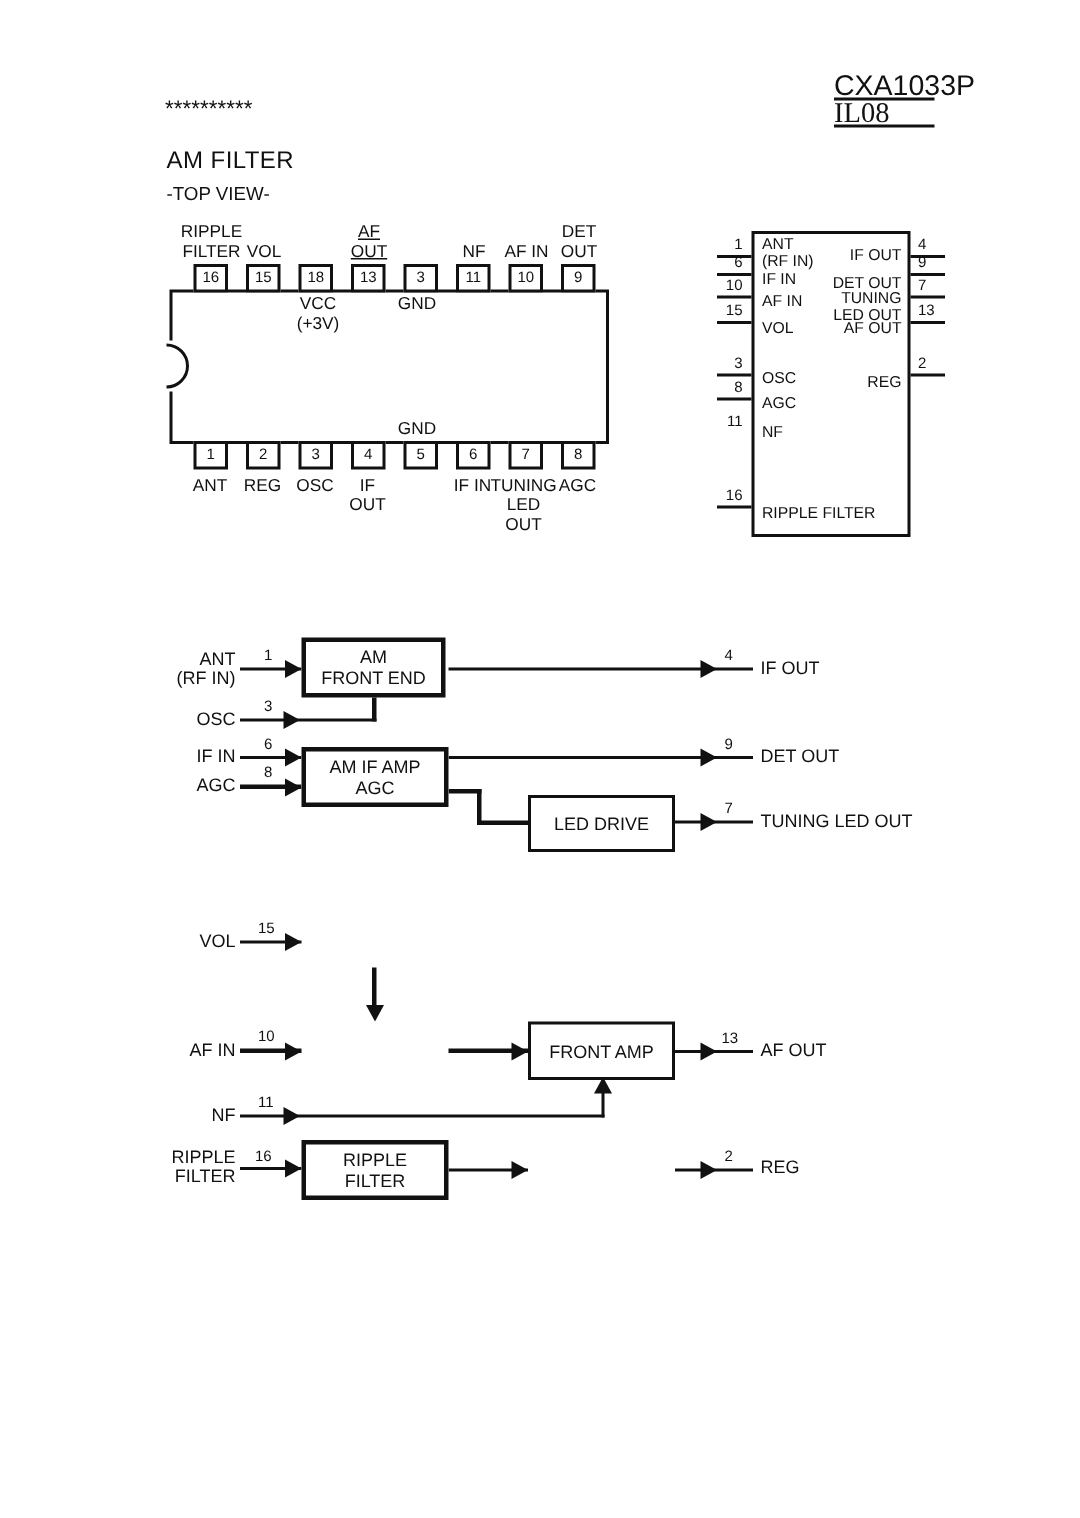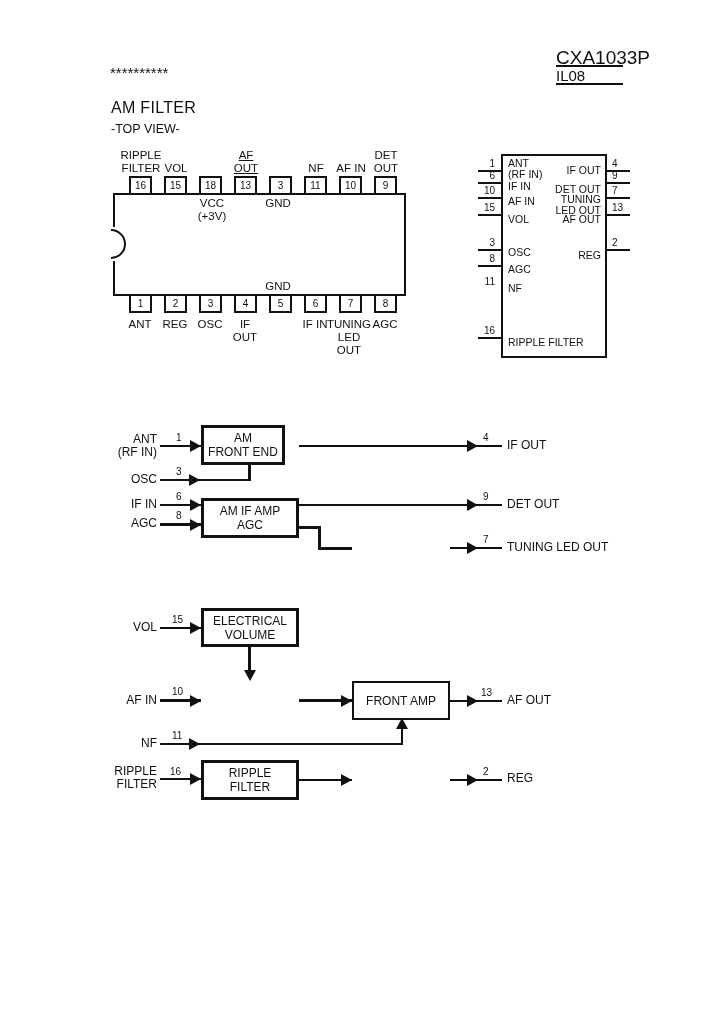--- a/index.html
+++ b/index.html
@@ -27,21 +27,21 @@
   .bdl{position:absolute;font-size:12px;line-height:13px;white-space:pre-line;color:#111;}
 </style>
 </head>
 <body>
 
 <div class="page">
 
   <div class="t" style="left:110px;top:66px;font-size:15px;">**********</div>
   <div class="t" style="left:556px;top:51px;font-size:19px;">CXA1033P</div>
   <div class="hl" style="left:556px;top:65px;width:67px;"></div>
-  <div class="t" style="left:556px;top:69px;font-size:15px;">IL08</div>
+  <div class="t" style="left:556px;top:69px;font-size:19px;font-family:Liberation Serif, serif;">IL08</div>
   <div class="hl" style="left:556px;top:83px;width:67px;"></div>
   <div class="t" style="left:111px;top:101px;font-size:16px;letter-spacing:0.3px;">AM FILTER</div>
   <div class="t" style="left:111px;top:123px;font-size:12.5px;">-TOP VIEW-</div>
 
   <div class="abs" style="left:113px;top:193px;width:293px;height:103px;border:2px solid #111;background:#fff;"></div>
   <div class="abs" style="left:111px;top:227px;width:19px;height:34px;overflow:hidden;background:#fff;">
     <div class="abs" style="left:-15px;top:2px;width:30px;height:30px;border:2px solid #111;border-radius:50%;background:#fff;"></div>
   </div>
 
   <div class="sq" style="left:129px;top:176px;">16</div>
@@ -141,24 +141,25 @@
   <div class="hl" style="left:160px;top:479px;width:91px;"></div>
   <div class="vl3" style="left:248px;top:463px;height:18px;"></div>
   <div class="hl" style="left:160px;top:504px;width:41px;"></div>
   <div class="hl3" style="left:160px;top:523px;width:41px;"></div>
   <div class="hl" style="left:299px;top:504px;width:203px;"></div>
   <div class="hl3" style="left:299px;top:526px;width:22px;"></div>
   <div class="vl3" style="left:318px;top:526px;height:24px;"></div>
   <div class="hl3" style="left:318px;top:547px;width:34px;"></div>
   <div class="hl" style="left:450px;top:547px;width:52px;"></div>
 
-  <div class="box" style="left:201px;top:425px;width:84px;height:40px;">AM
+  <div class="box" style="left:201px;top:425px;width:96px;height:40px;">AM
 FRONT END</div>
   <div class="box" style="left:201px;top:498px;width:98px;height:40px;">AM IF AMP
 AGC</div>
+  <div class="box boxthin" style="left:352px;top:530px;width:98px;height:38px;">LED DRIVE</div>
 
   <div class="ar" style="left:190px;top:440px;"></div>
   <div class="ar" style="left:467px;top:440px;"></div>
   <div class="ar" style="left:189px;top:474px;"></div>
   <div class="ar" style="left:190px;top:499px;"></div>
   <div class="ar" style="left:190px;top:519px;"></div>
   <div class="ar" style="left:467px;top:499px;"></div>
   <div class="ar" style="left:467px;top:542px;"></div>
 
   <div class="bdl r" style="left:99px;top:433px;width:58px;">ANT
@@ -182,22 +183,20 @@
   <div class="vl3" style="left:248px;top:645px;height:26px;"></div>
   <div class="hl3" style="left:160px;top:699px;width:41px;"></div>
   <div class="hl3" style="left:299px;top:699px;width:53px;"></div>
   <div class="hl" style="left:450px;top:700px;width:52px;"></div>
   <div class="hl" style="left:160px;top:743px;width:243px;"></div>
   <div class="vl" style="left:401px;top:719px;height:26px;"></div>
   <div class="hl" style="left:160px;top:778px;width:41px;"></div>
   <div class="hl" style="left:299px;top:779px;width:53px;"></div>
   <div class="hl" style="left:450px;top:779px;width:52px;"></div>
 
-  <div class="box" style="left:201px;top:608px;width:98px;height:39px;">ELECTRICAL
-VOLUME</div>
   <div class="box boxthin" style="left:352px;top:681px;width:98px;height:39px;">FRONT AMP</div>
   <div class="box" style="left:201px;top:760px;width:98px;height:40px;">RIPPLE
 FILTER</div>
 
   <div class="ar" style="left:190px;top:622px;"></div>
   <div class="ad" style="left:244px;top:670px;"></div>
   <div class="ar" style="left:190px;top:695px;"></div>
   <div class="ar" style="left:341px;top:695px;"></div>
   <div class="ar" style="left:467px;top:695px;"></div>
   <div class="ar" style="left:189px;top:738px;"></div>

